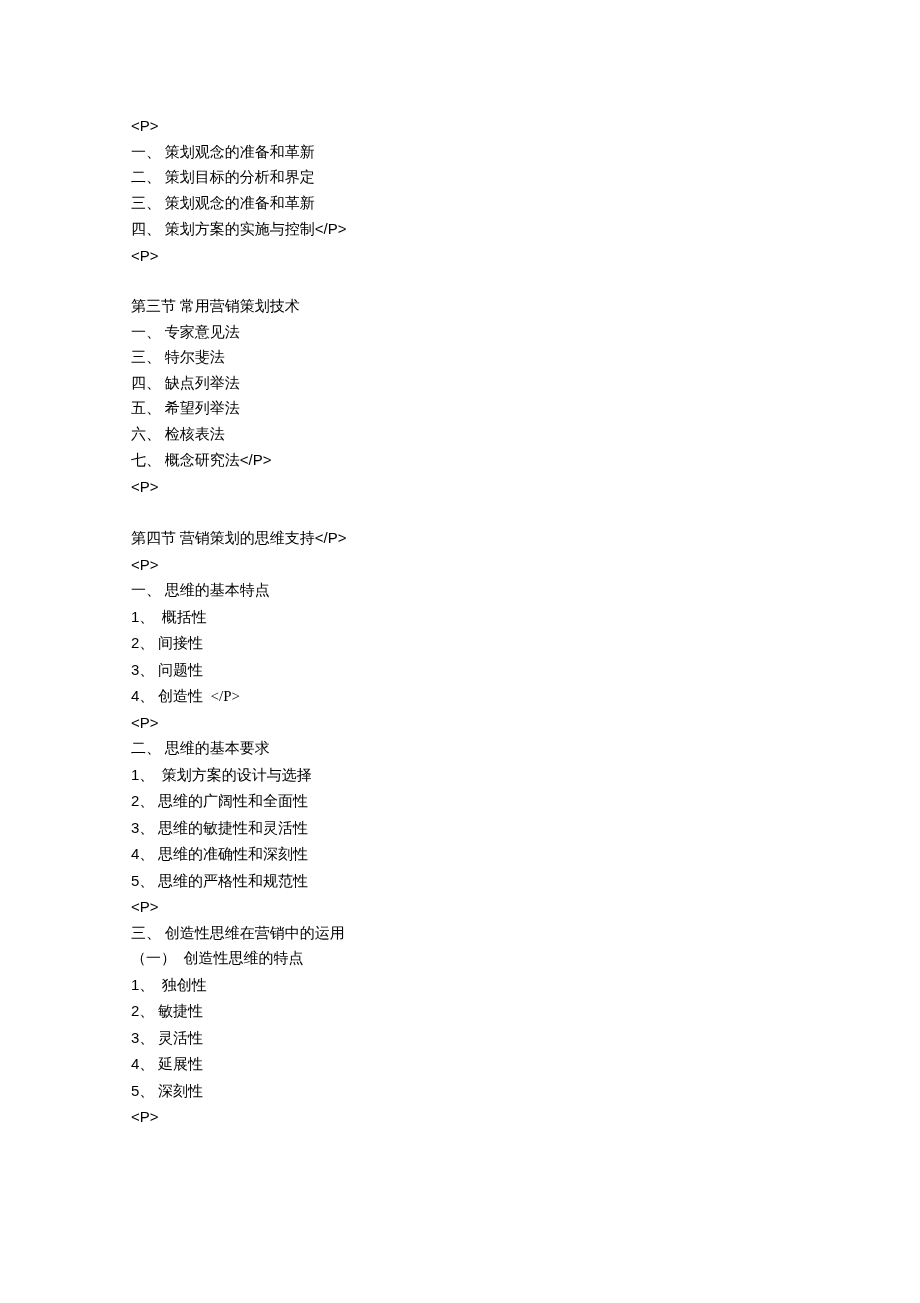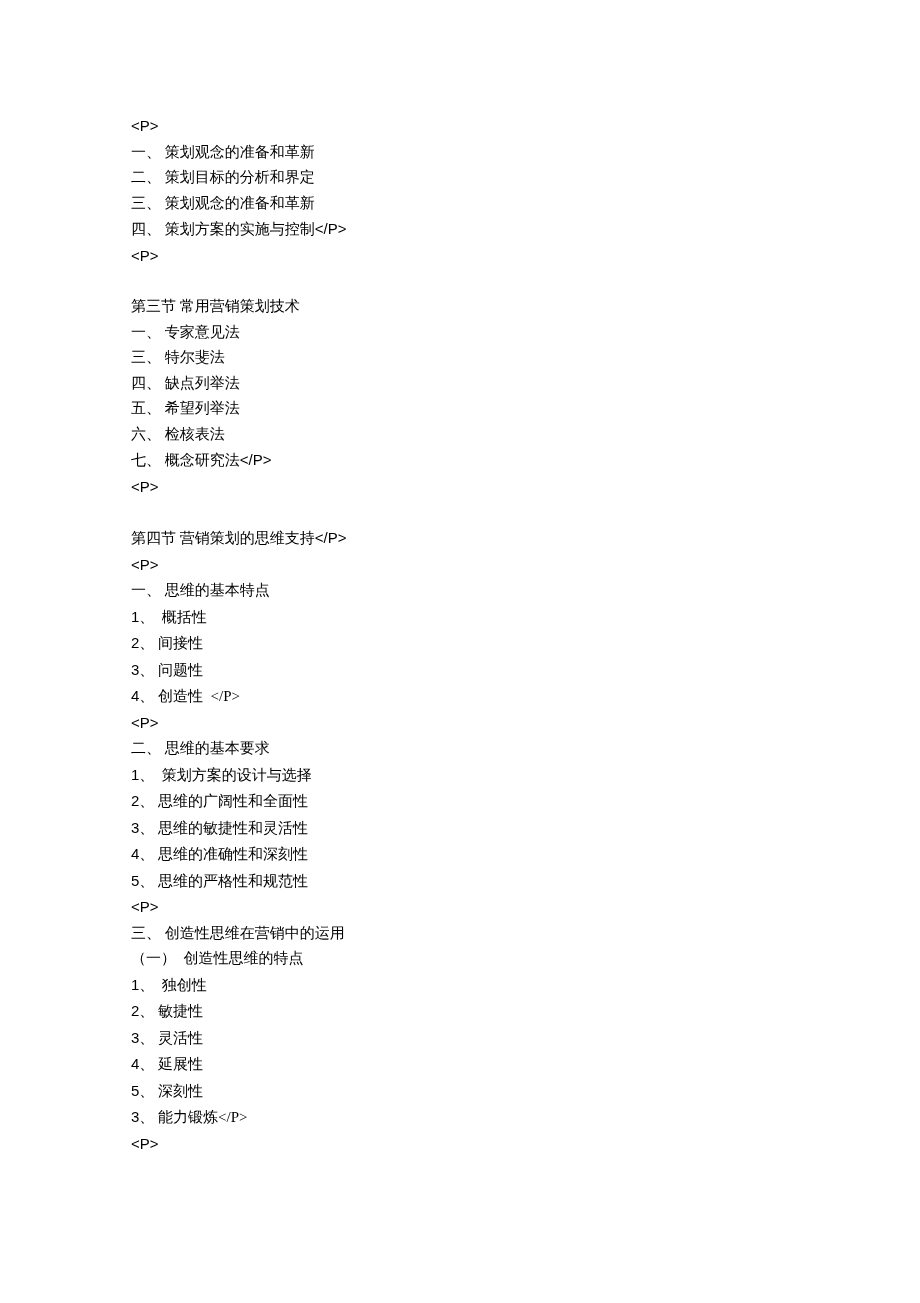--- a/index.html
+++ b/index.html
@@ -64,16 +64,15 @@
       <div class="line"><span class="arial">4</span><span>、 思维的准确性和深刻性</span></div>
       <div class="line"><span class="arial">5</span><span>、 思维的严格性和规范性</span></div>
       <div class="line"><span class="arial">&lt;P&gt;</span></div>
       <div class="line">三、 创造性思维在营销中的运用</div>
       <div class="line">（一）  创造性思维的特点</div>
       <div class="line"><span class="arial">1</span><span>、  独创性</span></div>
       <div class="line"><span class="arial">2</span><span>、 敏捷性</span></div>
       <div class="line"><span class="arial">3</span><span>、 灵活性</span></div>
       <div class="line"><span class="arial">4</span><span>、 延展性</span></div>
       <div class="line"><span class="arial">5</span><span>、 深刻性</span></div>
-      <div class="line"><span class="arial">3</span><span>、 能力锻炼&lt;/P&gt;</span></div>
       <div class="line"><span class="arial">&lt;P&gt;</span></div>
     </div>
 </div>
 
 </body></html>

